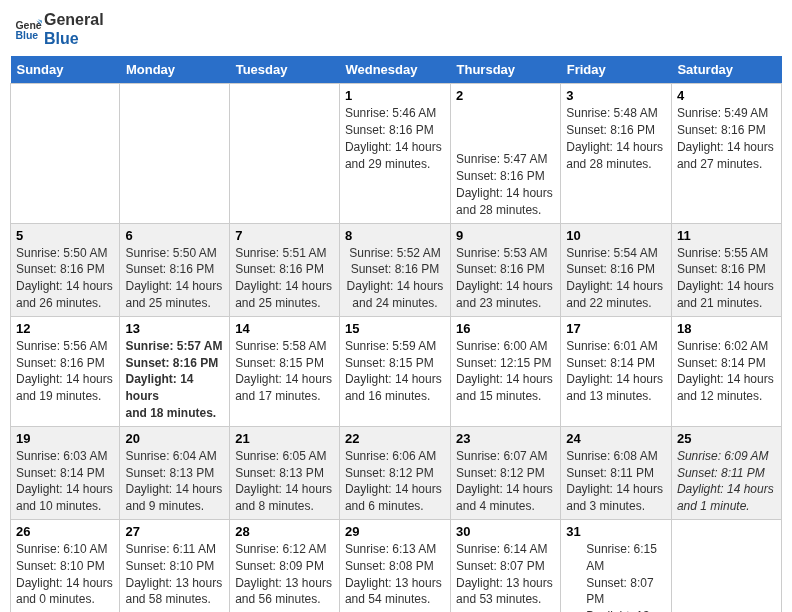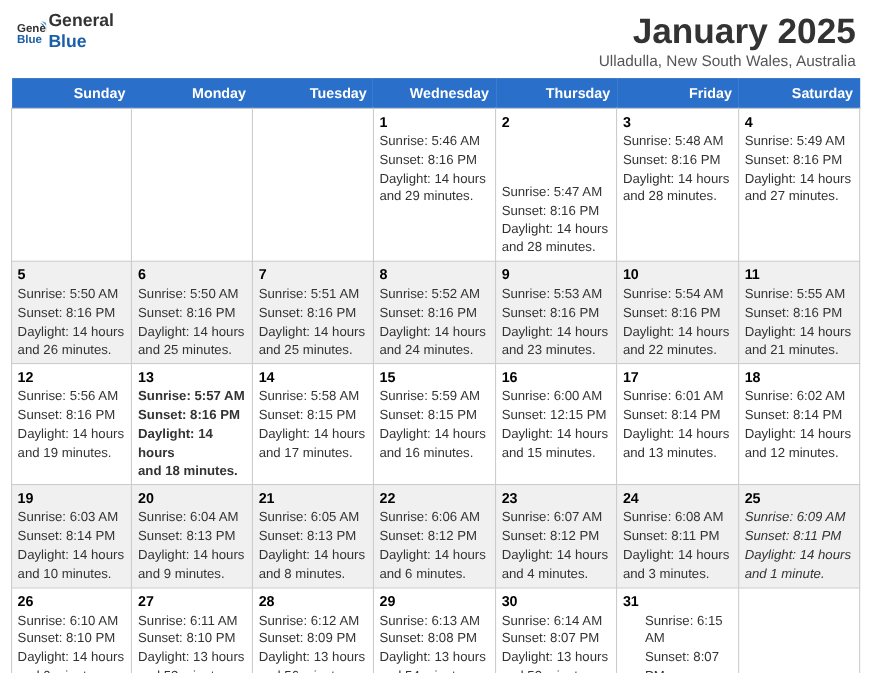--- a/index.html
+++ b/index.html
@@ -39,21 +39,21 @@
       color: #555;
     }
     .calendar {
       width: 100%;
       border-collapse: collapse;
       font-size: 11px;
     }
     .calendar th {
       background-color: #2a6fc9;
       color: #fff;
-      text-align: right;
+      text-align: left;
       padding: 6px 6px;
       font-size: 13px;
       font-weight: bold;
     }
     .calendar td {
       border: 1px solid #ccc;
       vertical-align: top;
       padding: 4px 5px;
       width: 113px;
       min-height: 80px;
@@ -95,24 +95,20 @@
       <polygon points="32,8 40,16 36,10" fill="#1a5fa8"></polygon>
       <polygon points="34,6 42,14 40,8" fill="#5a9fd4"></polygon>
     </svg>
     <div>
       <div style="font-size:16px; font-weight:bold; color:#333; line-height:1.2;">
         <span style="color:#333">General</span>
       </div>
       <div style="font-size:16px; font-weight:bold; color:#1a5fa8; line-height:1.2;">Blue</div>
     </div>
   </div>
-  <div class="title-block">
-    <div class="month-title">January 2025</div>
-    <div class="location">Ulladulla, New South Wales, Australia</div>
-  </div>
 </div>
 
 <table class="calendar">
   <thead>
     <tr id="weekday-header">
     <th>Sunday</th>
         <th>Monday</th>
         <th>Tuesday</th>
         <th>Wednesday</th>
         <th>Thursday</th>
@@ -171,21 +167,21 @@
         </td>
         <td>
           <span class="day-num">7</span>
           <div class="day-info" style="white-space: pre-line;">Sunrise: 5:51 AM
 Sunset: 8:16 PM
 Daylight: 14 hours
 and 25 minutes.</div>
         </td>
         <td>
           <span class="day-num">8</span>
-          <div class="day-info" style="white-space: pre-line;">Sunrise: 5:52 AM
+          <div class="day-info" style="white-space: pre-line; text-align: center;">Sunrise: 5:52 AM
 Sunset: 8:16 PM
 Daylight: 14 hours
 and 24 minutes.</div>
         </td>
         <td>
           <span class="day-num">9</span>
           <div class="day-info" style="white-space: pre-line;">Sunrise: 5:53 AM
 Sunset: 8:16 PM
 Daylight: 14 hours
 and 23 minutes.</div>

